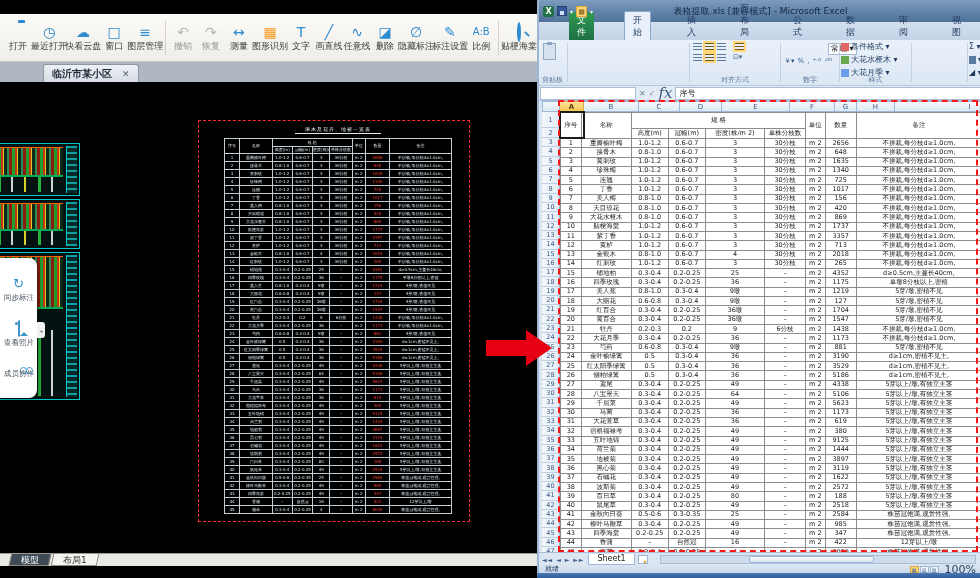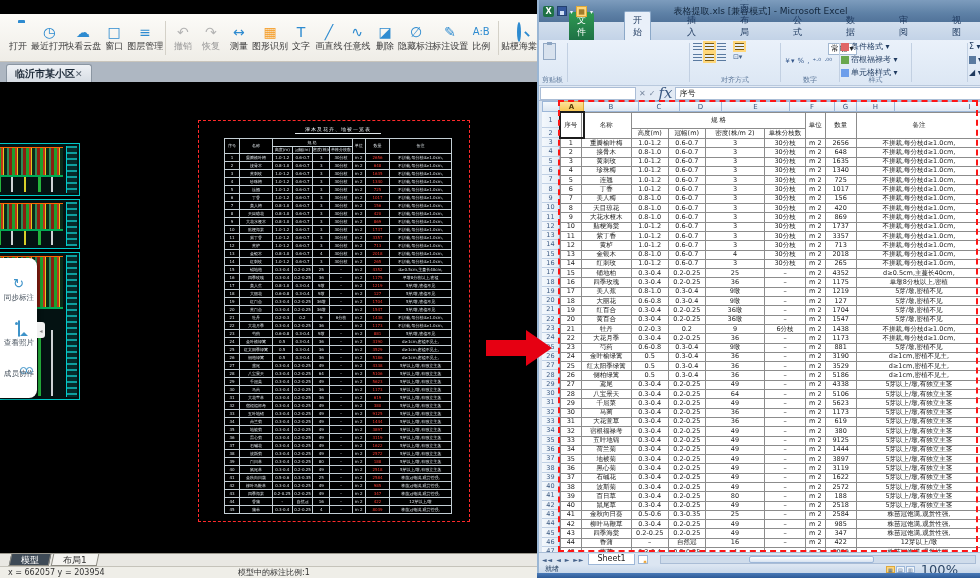--- a/index.html
+++ b/index.html
@@ -23,21 +23,21 @@
   .tbtn.org .icn{color:#f59b23;}
   .tbtn .icn.small{font-size:10px;font-weight:normal;}
   .tsep{width:1px;height:34px;background:#d4d1c8;margin:0 3px;}
   .i-folder{width:15px;height:10px;background:#2e8bd0;border-radius:1px;position:relative;margin-top:5px;}
   .i-folder:before{content:"";position:absolute;top:-3px;left:0;width:7px;height:3px;background:#2e8bd0;border-radius:1px 1px 0 0;}
   .i-mag{width:9px;height:9px;border:2px solid #2e8bd0;border-radius:50%;position:relative;margin-top:3px;}
   .i-mag:before{content:"";position:absolute;left:7px;top:7px;width:2px;height:6px;background:#2e8bd0;transform:rotate(-45deg);}
   .cad-tabbar{position:absolute;left:0;top:62px;width:540px;height:20px;background:#aeb7c2;
     display:flex;align-items:flex-end;padding-left:6px;}
   .cad-doctab{height:18px;background:linear-gradient(#eef1f5,#d7dde4);border:1px solid #8b96a2;border-bottom:none;
-    border-radius:3px 3px 0 0;display:flex;align-items:center;padding:0 8px;font-size:10px;font-weight:bold;color:#1d2a38;}
+    border-radius:3px 3px 0 0;display:flex;align-items:center;gap:10px;padding:0 8px;font-size:10px;font-weight:bold;color:#1d2a38;margin-left:37px;}
   .closex{color:#5a6572;font-size:9px;cursor:pointer;}
   .cad-canvas{position:absolute;left:0;top:82px;width:540px;height:471px;background:#000;overflow:hidden;}
 
   
   .thumb{position:absolute;left:-6px;width:86px;border:1px solid #00c8c8;background:#041212;}
   .t-strip{position:absolute;left:3px;top:3px;right:16px;height:55%;
     background:repeating-linear-gradient(90deg,#1f9e2c 0 3px,#c23418 3px 5px,#e0c81f 5px 6px,#0a2a18 6px 9px,#2e8b57 9px 11px,#8a1d10 11px 14px);
     box-shadow:0 2px 0 #0a5, inset 0 1px 0 #f60;}
   .t-bits{position:absolute;left:3px;bottom:3px;right:16px;height:30%;
     background:repeating-linear-gradient(90deg,#24b33c 0 3px,transparent 3px 13px,#cfd3d6 13px 15px,transparent 15px 26px,#d7cf2a 26px 28px,transparent 28px 40px);}
@@ -151,21 +151,21 @@
   .addsheet{width:10px;height:9px;background:#fff;border:1px solid #9db7d8;margin-left:3px;position:relative;}
   .addsheet:before{content:"✶";position:absolute;right:-1px;bottom:-2px;color:#e8920c;font-size:6px;}
   .hscroll{flex:1;height:9px;margin:0 6px 0 12px;background:#cfdcEB;background:#cfdceb;border:1px solid #aabdd6;position:relative;}
   .hthumb{position:absolute;left:28%;width:40%;top:0;bottom:0;background:linear-gradient(#fdfeff,#d7e3f1);border:1px solid #9db7d8;border-radius:2px;}
   .xl-status{position:absolute;left:0;top:565px;width:443px;height:8px;background:linear-gradient(#dce6f2,#c9d8ea);
     font-size:7px;color:#2c4666;display:flex;align-items:center;}
   .xl-status .ready{margin-left:6px;}
   .viewbtns{margin-left:auto;display:flex;gap:1px;align-items:center;}
   .vb{width:9px;height:7px;border:1px solid #9db7d8;background:#eef4fa;font-size:5px;line-height:6px;text-align:center;color:#44618a;}
   .vb.hl{background:#ffd77a;border-color:#dca83c;}
-  .zoomtxt{margin:0 24px 0 6px;font-size:13px;}
+  .zoomtxt{margin:0 6px 0 6px;font-size:11px;}
   .desktop-strip{position:absolute;left:537px;top:573px;width:443px;height:5px;background:linear-gradient(#4a7ab8,#2d5a96);}
 
   
   .banner{position:absolute;left:420px;top:57px;width:218px;height:36px;z-index:50;
     background:linear-gradient(180deg,#ffb125,#f28b00);border-radius:4px;box-shadow:0 2px 6px rgba(0,0,0,.5);
     color:#fff;font-size:23px;font-weight:bold;display:flex;align-items:center;justify-content:center;
     letter-spacing:1px;text-shadow:0 1px 2px rgba(140,70,0,.45);white-space:nowrap;}
   .arrow{position:absolute;left:486px;top:330px;width:66px;height:36px;z-index:60;}
   .arrow .shaft{position:absolute;left:0;top:10px;width:42px;height:16px;background:#e60012;}
   .arrow .head{position:absolute;left:40px;top:0;width:0;height:0;border-top:18px solid transparent;
@@ -822,24 +822,20 @@
           </div>
         </div>
       <div class="phandle">◂</div>
     </div>
 
     <div class="cad-laytabs">
         <div class="ltab active"><span>模型</span></div>
         <div class="ltab"><span>布局1</span></div>
       </div>
 
-    <div class="cad-status">
-      <span class="coords">x = 662057   y = 203954</span>
-      <span class="scale">模型中的标注比例:1</span>
-    </div>
   </div>
 
   <div class="xl">
     <div class="xl-titlebar">
       <span class="xl-title">表格提取.xls  [兼容模式] - Microsoft Excel</span>
       <span class="qat">
         <span class="xlicon">X</span>
         <span class="qsave"></span>
         <span class="qcaret">▾</span>
         <span class="qplug">▦</span>
@@ -901,25 +897,25 @@
       </div>
       <div class="gsep" style="left:300px;"></div>
 
       <div class="grp" style="left:302px;width:69px;">
           <div class="stackbtn">
             <span class="sq" style="background: rgb(224, 102, 102);"></span>
             <span>条件格式 ▾</span>
           </div>
           <div class="stackbtn">
             <span class="sq" style="background: rgb(106, 168, 79);"></span>
-            <span>宿根福禄考 ▾</span>
+            <span>大花水桠木 ▾</span>
           </div>
           <div class="stackbtn">
             <span class="sq" style="background: rgb(109, 158, 235);"></span>
-            <span>单元格样式 ▾</span>
+            <span>大花月季 ▾</span>
           </div>
           <div class="glabel">样式</div>
         </div>
       <div class="gsep" style="left:372px;"></div>
 
       <div class="gsep" style="left:428px;"></div>
 
       <div class="grp" style="left:430px;width:13px;">
         <div class="stackbtn">Σ ▾</div>
         <div class="stackbtn"><span class="sq" style="background:#5a7aa0;"></span>▾</div>

